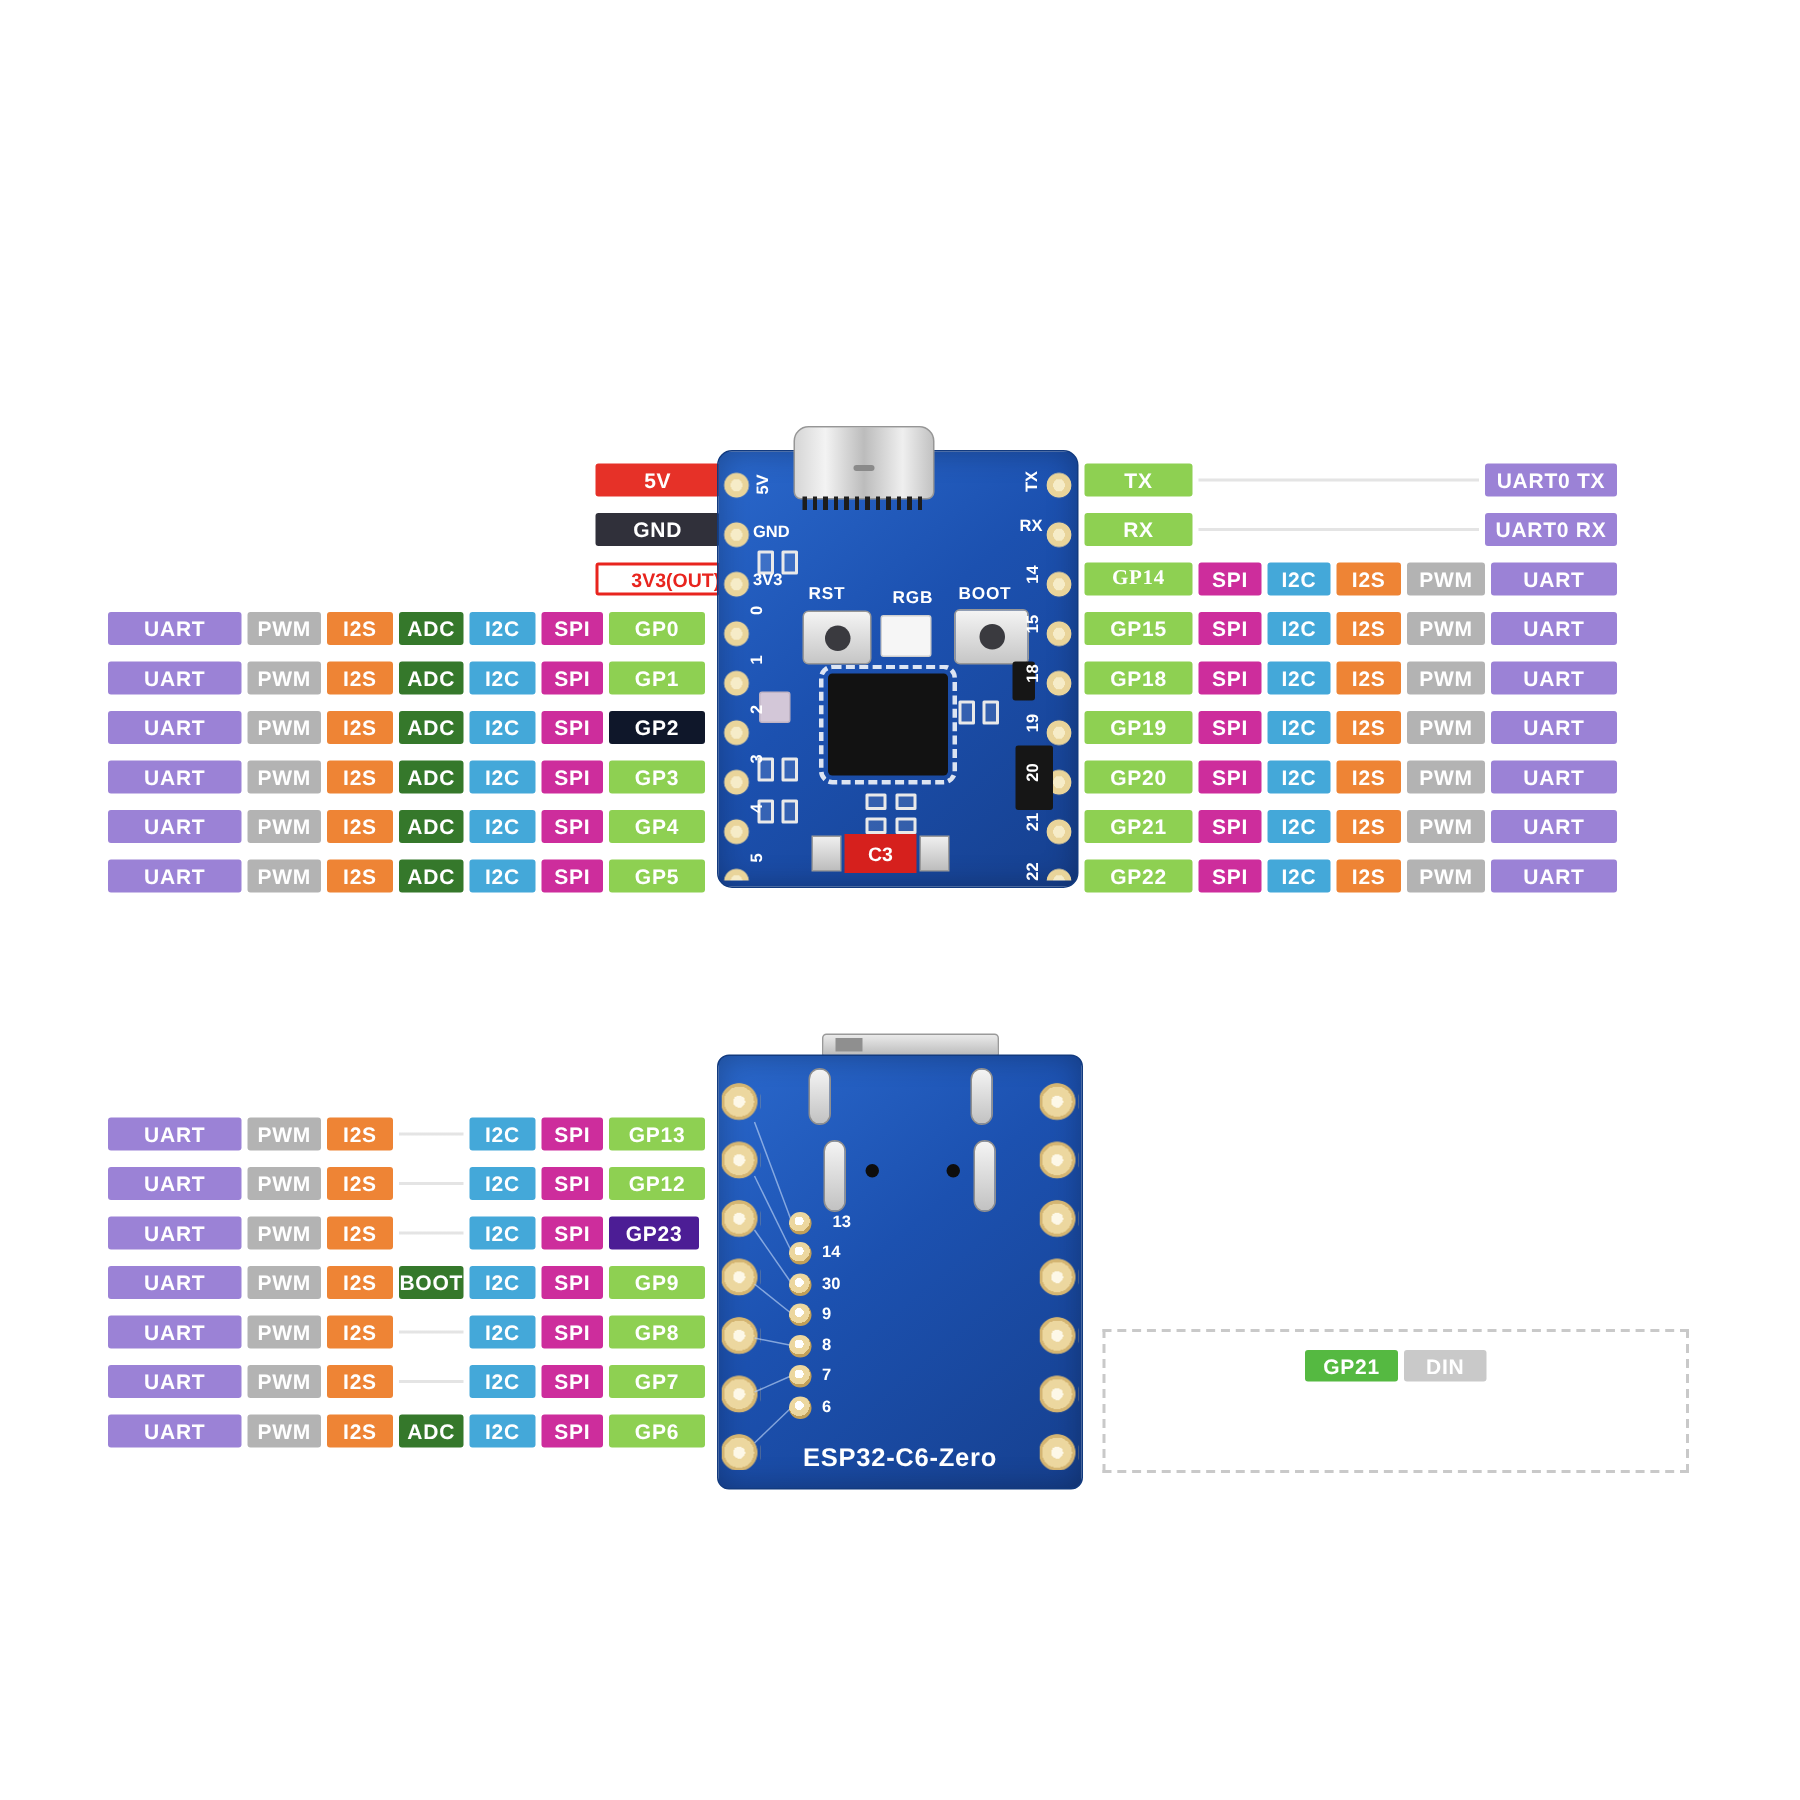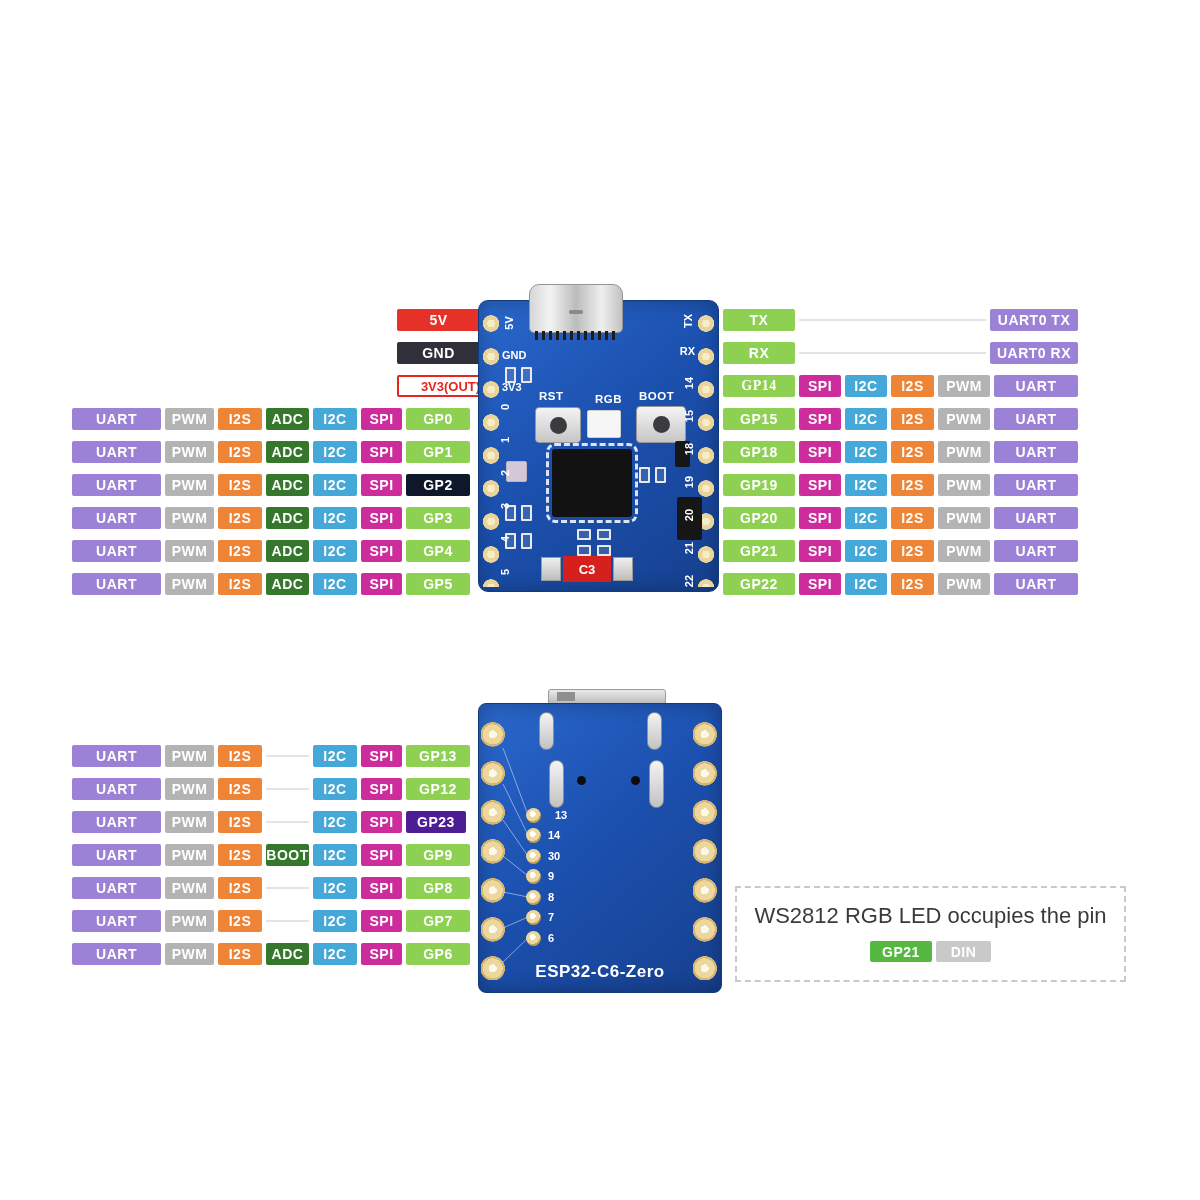--- a/index.html
+++ b/index.html
@@ -374,20 +374,19 @@
         <span class="hole-label" style="left: 69px; top: 187px;">8</span>
         <div class="hole" style="left: 47px; top: 206px;"></div>
         <span class="hole-label" style="left: 69px; top: 207px;">7</span>
         <div class="hole" style="left: 47px; top: 227px;"></div>
         <span class="hole-label" style="left: 69px; top: 228px;">6</span>
       </div>
     <div class="board-name">ESP32-C6-Zero</div>
   </div>
 
   <div class="notebox">
-    <div class="notetext">WS2812 RGB LED occupies the pin</div>
     <div class="notebadges" id="note-badges">
         <div class="badge" style="background: rgb(85, 185, 65); width: 62px; height: 21px;">GP21</div>
         <div class="badge" style="background: rgb(201, 201, 201); width: 55px; height: 21px;">DIN</div>
       </div>
   </div>
 
 </div>
 
 </body></html>

